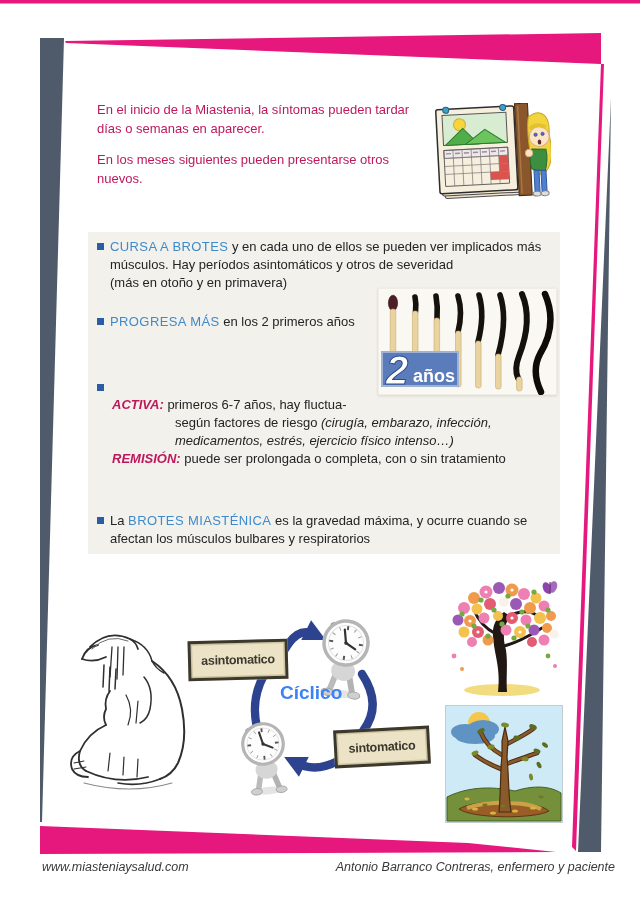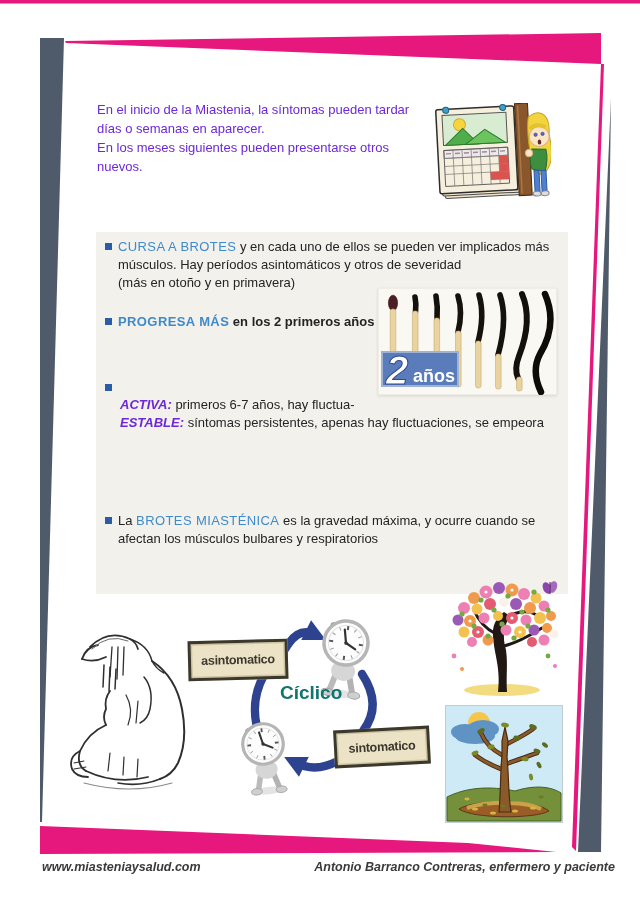--- a/index.html
+++ b/index.html
@@ -4,45 +4,45 @@
 <style>
   html,body{margin:0;padding:0;}
   body{
     width:640px;height:905px;position:relative;overflow:hidden;background:#ffffff;
     font-family:"Liberation Sans", sans-serif;
   }
   .abs{position:absolute;}
   
   .frame{position:absolute;left:0;top:0;z-index:0;}
   
-  .intro{position:absolute;left:97px;top:100px;width:332px;font-size:13px;line-height:19px;color:#6d28d9;z-index:2;}
+  .intro{position:absolute;left:97px;top:100px;width:332px;font-size:13px;line-height:19px;color:#be185d;z-index:2;}
   .intro p{margin:0;}
-  .intro p + p{}
-  
-  .panel{position:absolute;left:96px;top:232px;width:472px;height:362px;background:#f2f1ec;z-index:1;}
+  .intro p + p{margin-top:12px;}
+  
+  .panel{position:absolute;left:88px;top:232px;width:472px;height:322px;background:#f2f1ec;z-index:1;}
   .pb{position:absolute;left:9px;width:465px;color:#242424;font-size:13px;line-height:18px;}
   .bullet{padding-left:13px;}
   .sq{position:absolute;left:0;top:5px;width:7px;height:7px;background:#2b5da4;}
   .blue{color:#3f8aca;letter-spacing:.4px;}
-  .fl{font-style:italic;font-weight:bold;color:#6d28d9;}
+  .fl{font-style:italic;font-weight:bold;color:#be185d;}
   .ind{padding-left:15px;}
   .est2{margin-left:78px;width:375px;}
   .it{font-style:italic;}
   
   .photo{position:absolute;left:378px;top:288px;z-index:3;box-shadow:0 1px 3px rgba(0,0,0,.12);}
   
   .cycle{position:absolute;left:180px;top:598px;width:258px;height:212px;z-index:2;}
   .stamp{position:absolute;background:#ece3c6;border:3px solid #3b382e;color:#3b382e;
     font-weight:bold;font-size:12.5px;letter-spacing:-.3px;display:flex;align-items:center;
     justify-content:center;box-shadow:inset 0 0 0 1.5px #cfc49e;z-index:3;}
   .stamp-top{left:8px;top:42px;width:94px;height:34px;transform:rotate(-1.5deg);}
   .stamp-bottom{left:154px;top:130px;width:90px;height:32px;transform:rotate(-3deg);}
-  .ciclico{position:absolute;left:100px;top:84px;font-weight:bold;font-size:19px;color:#0f766e;z-index:3;}
-  
-  .foot{position:absolute;top:860px;font-style:italic;font-size:12.5px;color:#3a3a3a;z-index:2;font-weight:bold;}
+  .ciclico{position:absolute;left:100px;top:84px;font-weight:bold;font-size:19px;color:#3b82f6;z-index:3;}
+  
+  .foot{position:absolute;top:860px;font-style:italic;font-size:12.5px;color:#3a3a3a;z-index:2;}
   .foot-left{left:42px;}
   .foot-right{right:25px;}
   svg text{font-family:"Liberation Sans", sans-serif;}
 </style>
 </head>
 <body>
 
 <svg class="frame" width="640" height="905" viewBox="0 0 640 905">
   <rect x="0" y="0" width="640" height="3.5" fill="#e6187e"></rect>
   <polygon points="40,38 64,38 42,822 40,822" fill="#4f5a6a"></polygon>
@@ -97,38 +97,42 @@
 </svg>
 
 <div class="panel">
   <div class="pb bullet" style="top:6px;width:452px;">
     <span class="sq"></span>
     <span class="blue">CURSA A BROTES</span>
     <span>y en cada uno de ellos se pueden ver implicados más músculos. Hay períodos asintomáticos y otros de severidad</span>
     <div>(más en otoño y en primavera)</div>
   </div>
 
-  <div class="pb bullet" style="top:81px;font-weight:bold;">
+  <div class="pb bullet" style="top:81px;">
     <span class="sq"></span>
     <span class="blue">PROGRESA MÁS</span>
     <span>en los 2 primeros años</span>
   </div>
 
   <div class="pb bullet" style="top:147px;">
     <span class="sq"></span>
   </div>
 
   <div class="pb" style="top:164px;">
     <div class="ind">
       <span class="fl">ACTIVA:</span>
       <span>primeros 6-7 años, hay fluctua-</span>
     </div>
+    <div class="est2">
+      <span>según factores de riesgo</span>
+      <span class="it">(cirugía, embarazo, infección, medicamentos, estrés, ejercicio físico intenso…)</span>
+    </div>
     <div class="ind">
-      <span class="fl">ESTABLE:</span>
-      <span>síntomas persistentes, apenas hay fluctuaciones, se empeora</span>
+      <span class="fl">REMISIÓN:</span>
+      <span>puede ser prolongada o completa, con o sin tratamiento</span>
     </div>
   </div>
 
   <div class="pb bullet" style="top:280px;width:435px;">
     <span class="sq"></span>
     <span>La</span>
     <span class="blue">BROTES MIASTÉNICA</span>
     <span>es la gravedad máxima, y ocurre cuando se afectan los músculos bulbares y respiratorios</span>
   </div>
 </div>

